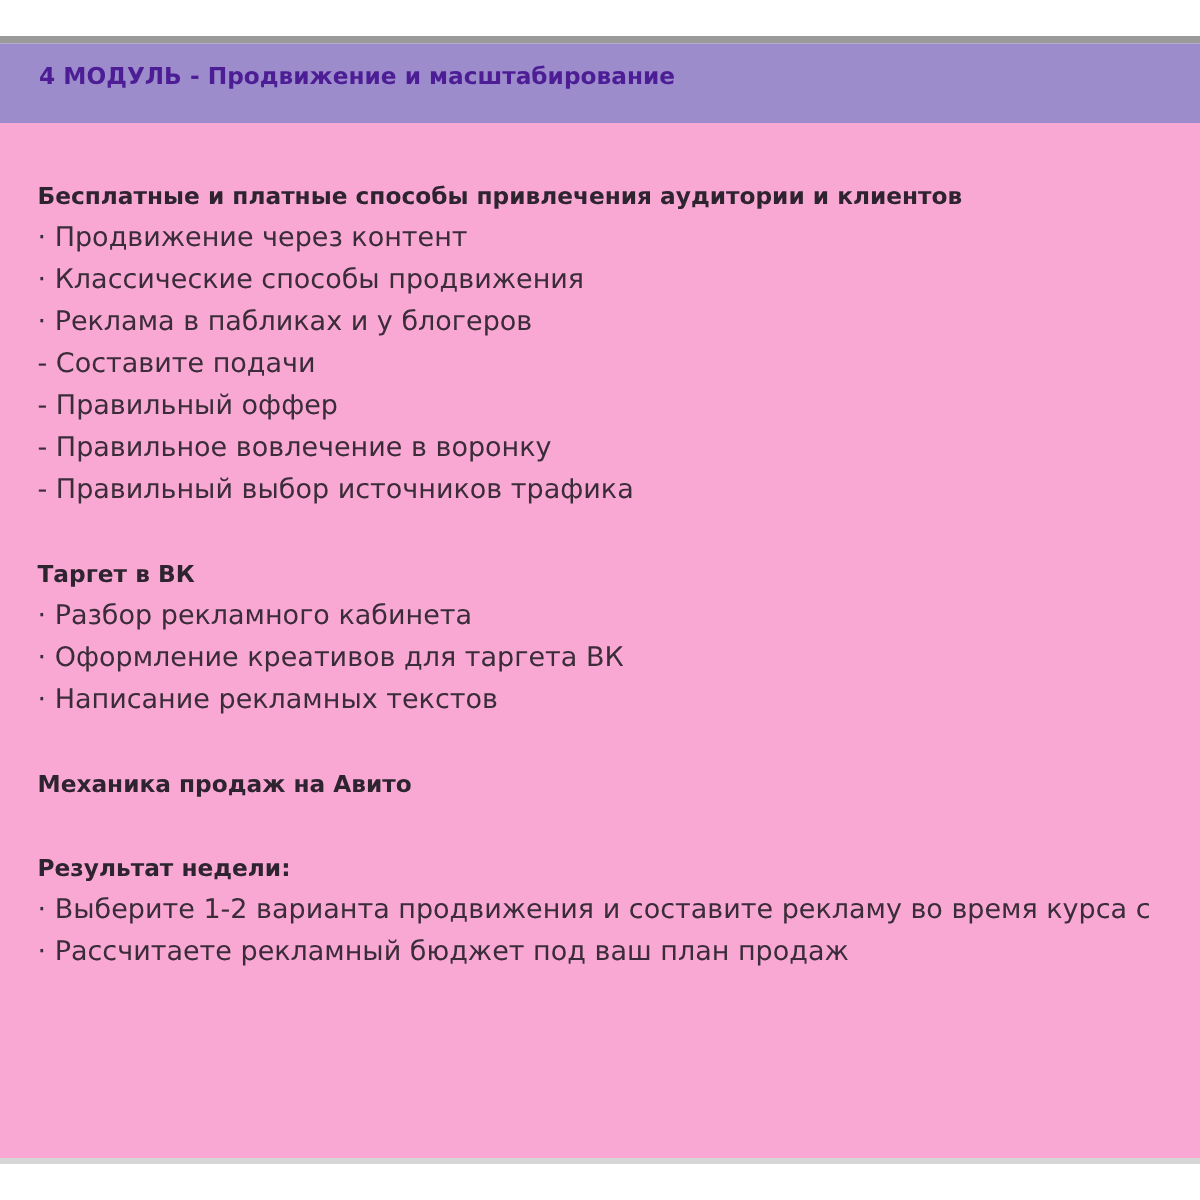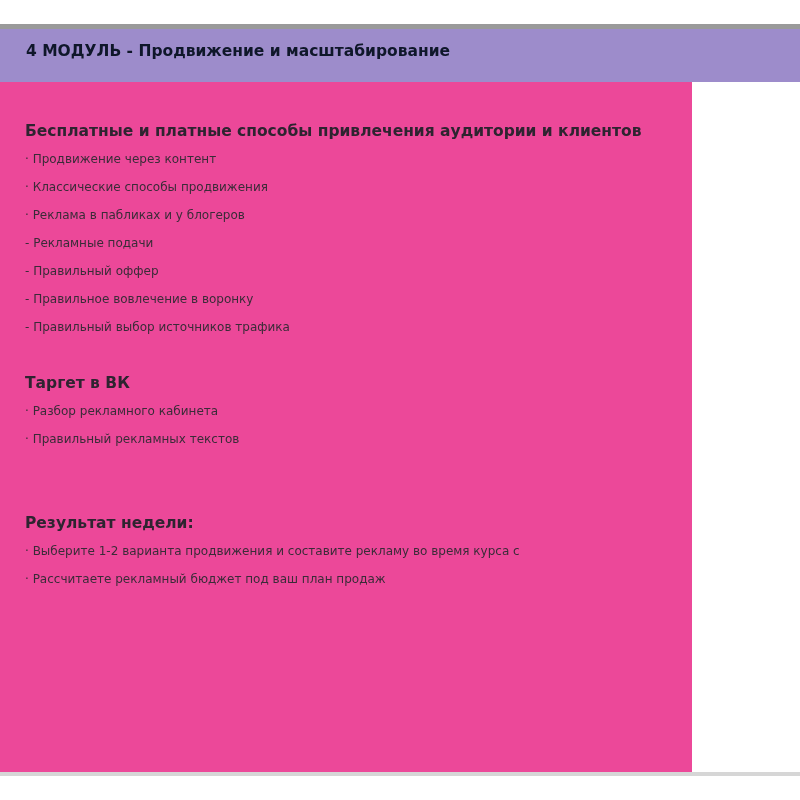--- a/index.html
+++ b/index.html
@@ -3,69 +3,73 @@
 <meta charset="utf-8">
 <style>
   html, body { margin: 0; padding: 0; }
   body {
     width: 800px; height: 800px; background: #ffffff; position: relative; overflow: hidden;
     font-family: "DejaVu Sans", sans-serif;
   }
   .topline { position: absolute; left: 0; top: 24px; width: 800px; height: 5px; background: #9a9a9a; }
   .header {
     position: absolute; left: 0; top: 29px; width: 800px; height: 53px;
-    background: #9d8ccb; color: #0f172a;
+    background: #9d8ccb; color: #4c1d95;
   }
   .header-title {
     position: absolute; left: 26px; top: 13px; font-weight: bold; font-size: 15.5px;
     letter-spacing: 0px; white-space: nowrap;
   }
   .content {
-    position: absolute; left: 0; top: 82px; width: 692px; height: 690px;
-    background: #ec4899; color: #3a2c38;
+    position: absolute; left: 0; top: 82px; width: 800px; height: 690px;
+    background: #f9a8d4; color: #3a2c38;
   }
   .bottomline { position: absolute; left: 0; top: 772px; width: 800px; height: 4px; background: #d6d6d6; }
   .inner { position: absolute; left: 25px; top: 35px; width: 770px; }
-  .line { font-size: 12px; line-height: 28px; height: 28px; white-space: nowrap; }
+  .line { font-size: 18px; line-height: 28px; height: 28px; white-space: nowrap; }
   .bold { font-weight: bold; font-size: 15.5px; color: #2e2430; }
   .gap { height: 28px; }
 </style>
 </head>
 <body>
 
 <div class="topline"></div>
 
 <div class="header">
   <div class="header-title">4 МОДУЛЬ - Продвижение и масштабирование</div>
 </div>
 
 <div class="content">
   <div class="inner">
 
     <div>
       <div class="line bold">Бесплатные и платные способы привлечения аудитории и клиентов</div>
       <div class="line">· Продвижение через контент</div>
       <div class="line">· Классические способы продвижения</div>
       <div class="line">· Реклама в пабликах и у блогеров</div>
-      <div class="line">- Рекламные подачи</div>
+      <div class="line">- Составите подачи</div>
       <div class="line">- Правильный оффер</div>
       <div class="line">- Правильное вовлечение в воронку</div>
       <div class="line">- Правильный выбор источников трафика</div>
     </div>
 
     <div class="gap"></div>
 
     <div>
       <div class="line bold">Таргет в ВК</div>
       <div class="line">· Разбор рекламного кабинета</div>
-      <div class="line">· Правильный рекламных текстов</div>
+      <div class="line">· Оформление креативов для таргета ВК</div>
+      <div class="line">· Написание рекламных текстов</div>
     </div>
 
     <div class="gap"></div>
 
+    <div>
+      <div class="line bold">Механика продаж на Авито</div>
+    </div>
 
     <div class="gap"></div>
 
     <div>
       <div class="line bold">Результат недели:</div>
       <div class="line">· Выберите 1-2 варианта продвижения и составите рекламу во время курса с</div>
       <div class="line">· Рассчитаете рекламный бюджет под ваш план продаж</div>
     </div>
 
   </div>

